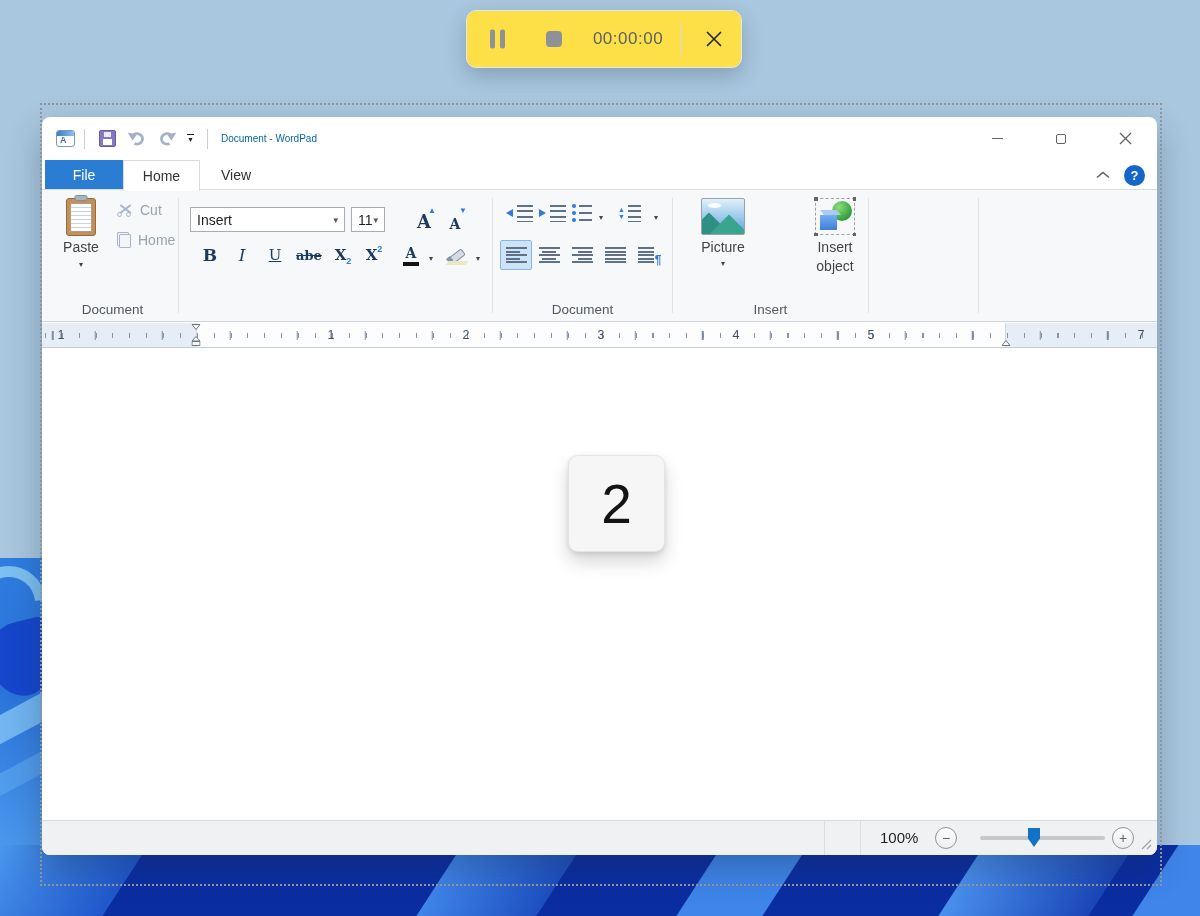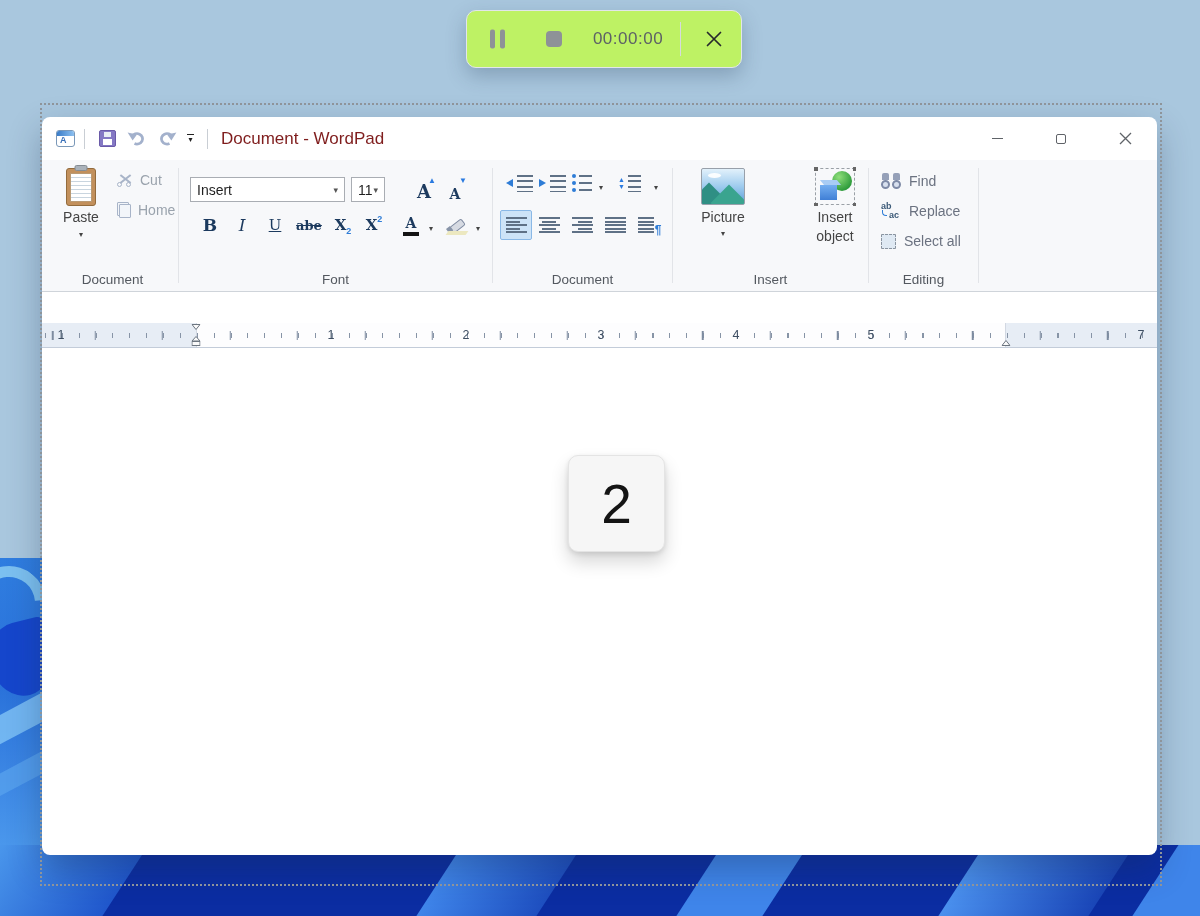--- a/index.html
+++ b/index.html
@@ -20,21 +20,21 @@
   .st.s1{left:-34px;width:150px;background:linear-gradient(90deg,#4a97ec,#2057cc)}
   .st.s2{left:430px;width:120px;background:linear-gradient(90deg,#3f85ea,#1e4fc0)}
   .st.s3{left:690px;width:86px;background:#3f85ea}
   .st.s4{left:952px;width:150px;background:linear-gradient(90deg,#4a90ee,#1a46b8)}
   .st.s5{left:1146px;width:70px;background:#3f85ea}
 
   
   #selborder{position:absolute;left:40px;top:103px;width:1122px;height:783px;border:2px dotted #8e949a;z-index:4;pointer-events:none}
 
   
-  #recorder{position:absolute;left:466px;top:10px;width:276px;height:58px;background:#bef264;border:1px solid #e2e6ea;border-radius:10px;box-shadow:0 8px 20px rgba(40,60,90,.28);z-index:5}
+  #recorder{position:absolute;left:466px;top:10px;width:276px;height:58px;background:#fde047;border:1px solid #e2e6ea;border-radius:10px;box-shadow:0 8px 20px rgba(40,60,90,.28);z-index:5}
   #recorder>div{position:absolute;top:50%;transform:translateY(-50%)}
   .rec-pause{left:23px;display:flex;gap:5px}
   .rec-pause i{width:5px;height:19px;background:#8e9297;border-radius:2px}
   .rec-stop{left:79px}
   .rec-stop i{width:16px;height:16px;background:#8e9297;border-radius:4px}
   .rec-time{left:118px;width:86px;text-align:center;font-size:17px;color:#5d6166;letter-spacing:.5px}
   .rec-div{left:213px;width:1px;height:34px;background:#d6dadd}
   .rec-close{left:232px;width:30px;display:flex;justify-content:center}
 
   
@@ -46,21 +46,21 @@
   .qbtn{display:flex;align-items:center;margin:0 5px}
   .appicon{width:19px;height:17px;border:1px solid #7a98b8;border-radius:3px;background:#fff;position:relative;overflow:hidden;display:block}
   .ai-bar{position:absolute;left:0;right:0;top:0;height:5px;background:linear-gradient(90deg,#3a7cc8,#8cc0f0)}
   .ai-letter{position:absolute;left:3px;top:4px;font-size:9px;font-weight:bold;color:#3a70b8;line-height:11px}
   .saveicon{width:17px;height:17px;background:#8478c4;border:1px solid #6a5aa8;border-radius:2px;position:relative;display:block}
   .sv-slot{position:absolute;left:4px;top:1px;width:7px;height:5px;background:#e8ecf4}
   .sv-label{position:absolute;left:3px;bottom:1px;width:9px;height:6px;background:#fff}
   .qcaret{display:flex;flex-direction:column;align-items:center;margin:0 4px}
   .qcaret i{width:7px;height:1px;background:#222;margin-bottom:1px}
   .qcaret b{font-size:8px;color:#222;line-height:7px}
-  .title{color:#7f1d1d;font-size:17px;margin-left:4px;white-space:nowrap}
+  .title{color:#0369a1;font-size:10px;margin-left:4px;white-space:nowrap}
   .win-controls{position:absolute;right:0;top:0;height:43px;display:flex}
   .wc{width:64px;height:43px;display:flex;align-items:center;justify-content:center;cursor:default}
   .ic-min{width:11px;height:1.5px;background:#5f6368}
   .ic-max{width:10px;height:10px;border:1.4px solid #5f6368;border-radius:2px}
 
   
   #tabrow{height:30px;background:#fff;border-bottom:1px solid #d9dbde;display:flex;padding-left:3px;position:relative}
   .tab{display:flex;align-items:center;justify-content:center;font-size:14px;color:#333}
   .tab.file{width:78px;background:#2b7cd3;color:#fff}
   .tab.home{width:77px;background:#fff;border:1px solid #d9dbde;border-bottom:none;height:31px;margin-bottom:-1px;z-index:1}
@@ -277,20 +277,31 @@
           <i class="ic-max"></i>
         </div>
       <div class="wc">
         <svg width="13" height="13" viewBox="0 0 13 13">
             <path d="M1 1 L12 12 M12 1 L1 12" stroke="#5f6368" stroke-width="1.3"></path>
           </svg>
       </div>
     </div>
   </div>
 
+  <div id="tabrow">
+    <div class="tab file">File</div>
+    <div class="tab home">Home</div>
+    <div class="tab view">View</div>
+    <div class="tab-right">
+      <svg class="chev" width="14" height="8" viewBox="0 0 14 8">
+          <path d="M1 6.5 L7 1.5 L13 6.5" fill="none" stroke="#5f6368" stroke-width="1.6"></path>
+        </svg>
+      <div class="help">?</div>
+    </div>
+  </div>
 
   <div id="ribbon">
 
     <div class="rg" id="g-clip">
       <div class="paste-btn">
         <span class="clipboard-icon">
             <i class="cb-clip"></i>
             <i class="cb-paper"></i>
           </span>
         <span class="blab">Paste</span>
@@ -348,21 +359,20 @@
       </div>
       <b class="mcaret" style="position:absolute;left:250px;top:62px">▾</b>
       <div class="fbtn" style="left:262px;width:32px">
         <span class="hl">
             <i class="hl-body"></i>
             <i class="hl-tip"></i>
             <i class="hl-base"></i>
           </span>
       </div>
       <b class="mcaret" style="position:absolute;left:297px;top:62px">▾</b>
-      <div class="rg-label">Font</div>
     </div>
     <i class="rg-sep" style="left:450px"></i>
 
     <div class="rg" id="g-para">
       <div class="p1" style="left:12px">
         <span class="ind dec">
             <i class="arr"></i>
             <i class="ilines plines"></i>
           </span>
       </div>
@@ -468,44 +478,20 @@
             <i class="hd h4"></i>
           <span class="ball"></span>
             <span class="cube"></span>
         </span>
         <span>Insert object</span>
       </div>
       <div class="rg-label">Insert</div>
     </div>
     <i class="rg-sep" style="left:826px"></i>
 
-    <div class="rg" id="g-edit">
-      <div class="erow" style="top:10px">
-        <span class="binoc">
-            <i class="t1"></i>
-            <i class="t2"></i>
-            <i class="l1"></i>
-            <i class="l2"></i>
-          </span>
-        <span>Find</span>
-      </div>
-      <div class="erow" style="top:40px">
-        <span class="replic">
-          <span>ab</span>
-          <i class="arrw"></i>
-          <span class="bot">ac</span>
-        </span>
-        <span>Replace</span>
-      </div>
-      <div class="erow" style="top:70px">
-        <span class="selic"></span>
-        <span>Select all</span>
-      </div>
-      <div class="rg-label">Editing</div>
-    </div>
     <i class="rg-sep" style="left:936px"></i>
 
   </div>
 
   <div id="ruler">
     <div class="ruler-white"></div>
     <div class="ruler-ticks t8"></div>
     <div class="ruler-ticks t2"></div>
     <span class="rnum" style="left:19px">1</span>
     <span class="rnum" style="left:289px">1</span>
@@ -531,14 +517,26 @@
         </svg>
     </span>
   </div>
 
   <div id="doc">
     <div id="keycap">
       <span>2</span>
     </div>
   </div>
 
+  <div id="status">
+    <i class="st-sep" style="left:782px"></i>
+    <i class="st-sep" style="left:818px"></i>
+    <span class="zoomtxt">100%</span>
+    <div class="zbtn" style="left:893px">−</div>
+    <div class="ztrack"></div>
+    <div class="zhandle"></div>
+    <div class="zbtn" style="left:1070px">+</div>
+    <svg class="grip" width="11" height="11" viewBox="0 0 11 11">
+        <path d="M10 1 L1 10 M10 6 L6 10" stroke="#a0a4a8" stroke-width="1.3"></path>
+      </svg>
+  </div>
 
 </div>
 
 </body></html>

